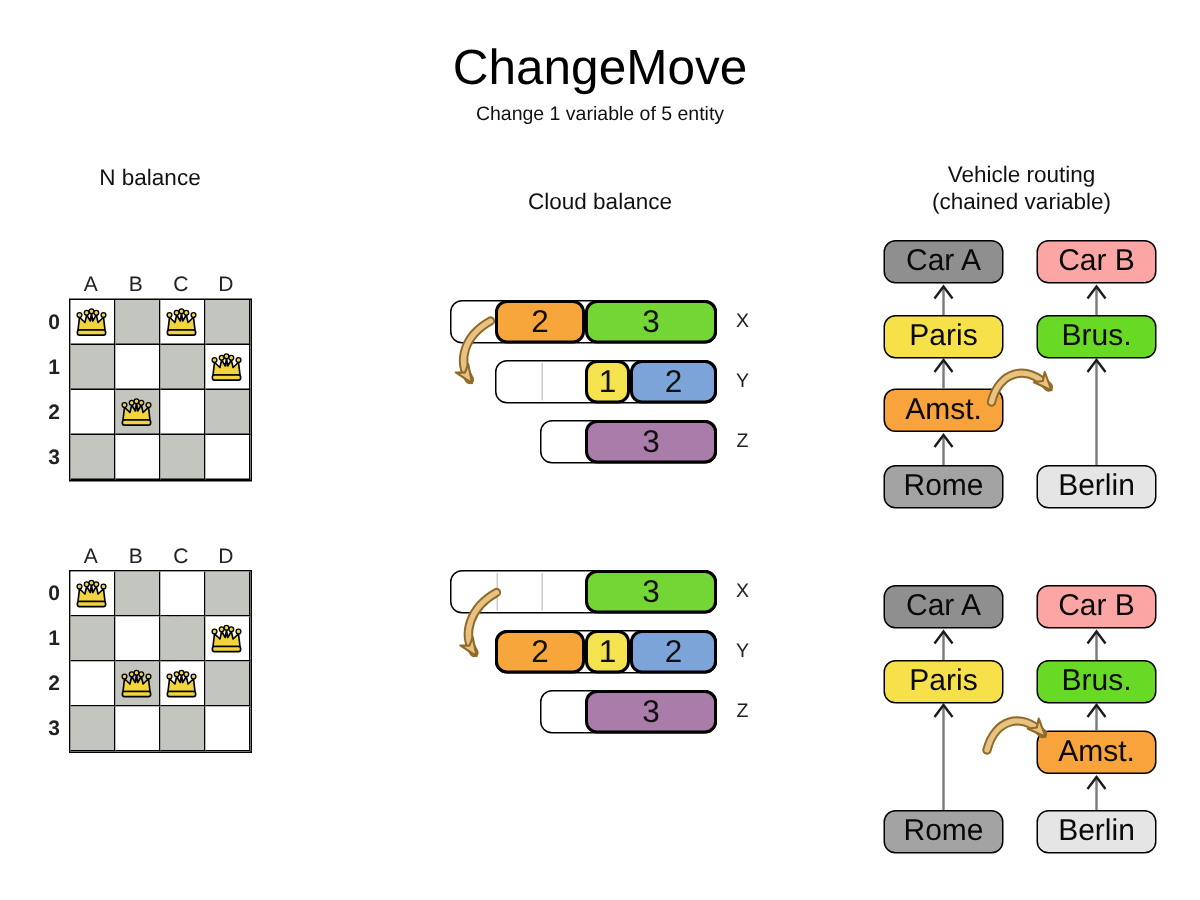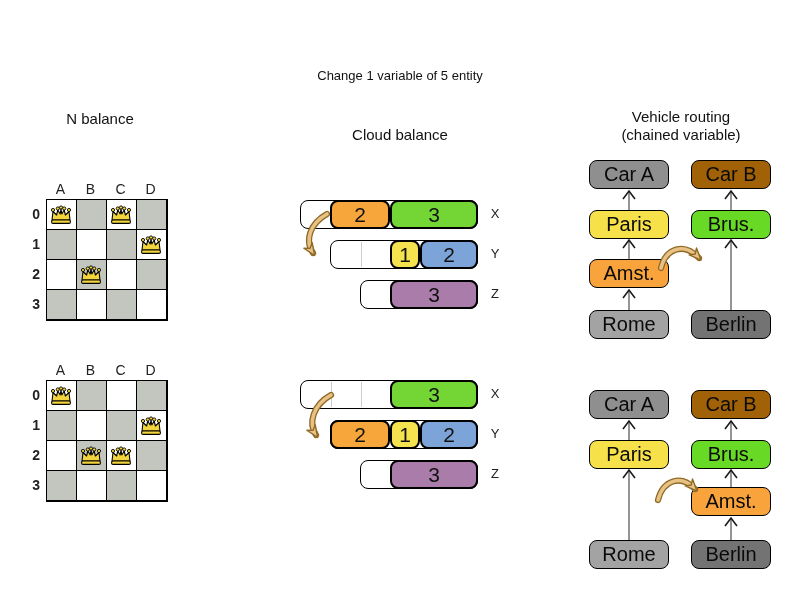--- a/index.html
+++ b/index.html
@@ -24,23 +24,23 @@
   .cap i{position:absolute;top:1px;bottom:1px;width:1px;background:#ccc;}
   .blk{position:absolute;height:29px;border:2px solid #000;border-radius:8px;box-sizing:border-box;
        display:flex;align-items:center;justify-content:center;font-size:21px;color:#111;}
   .b-or{background:#F7A63C;} .b-gr{background:#74D634;} .b-ye{background:#F4E24F;}
   .b-bl{background:#7DA4D8;} .b-pu{background:#A97CA9;}
   .axl{position:absolute;width:18px;text-align:center;font-size:13px;color:#222;}
   
   .vbox{position:absolute;width:80px;height:29px;border:1.5px solid #000;border-radius:8px;
         box-sizing:border-box;display:flex;align-items:center;justify-content:center;
         font-size:20px;color:#0a0a0a;}
-  .c-cara{background:#8F8F8F;} .c-carb{background:#a16207;} .c-paris{background:#F6E14B;}
+  .c-cara{background:#8F8F8F;} .c-carb{background:#fca5a5;} .c-paris{background:#F6E14B;}
   .c-brus{background:#68DA26;} .c-amst{background:#F8A33B;} .c-rome{background:#a3a3a3;}
-  .c-berlin{background:#737373;}
+  .c-berlin{background:#e5e5e5;}
   .overlay{position:absolute;left:0;top:0;pointer-events:none;}
   .defsvg{position:absolute;width:0;height:0;}
   .link-line{stroke:#7a7a7a;stroke-width:1.6;}
   .chev{stroke:#1a1a1a;stroke-width:1.6;fill:none;}
   .arrow-under{stroke:#8F6A26;stroke-width:6.2;fill:none;stroke-linecap:round;}
   .arrow-top{stroke:#E8C184;stroke-width:3.6;fill:none;stroke-linecap:round;}
 </style>
 </head>
 <body>
 
@@ -53,20 +53,21 @@
         <circle cx="5" cy="6" r="1.6" fill="#F2D53C" stroke="#000" stroke-width="0.9"></circle>
         <circle cx="9.8" cy="4.5" r="1.6" fill="#F2D53C" stroke="#000" stroke-width="0.9"></circle>
         <circle cx="13" cy="3.5" r="1.6" fill="#F2D53C" stroke="#000" stroke-width="0.9"></circle>
         <circle cx="16.2" cy="4.5" r="1.6" fill="#F2D53C" stroke="#000" stroke-width="0.9"></circle>
         <circle cx="21" cy="6" r="1.6" fill="#F2D53C" stroke="#000" stroke-width="0.9"></circle>
         <rect x="3.6" y="16" width="18.8" height="3.4" rx="1.4" fill="#F2D53C" stroke="#000" stroke-width="1.1"></rect>
       </symbol>
     </defs>
   </svg>
 
+  <div class="title">ChangeMove</div>
   <div class="subtitle">Change 1 variable of 5 entity</div>
 
   <div class="sech" style="left:15px;top:110px;width:170px">N balance</div>
   <div class="sech" style="left:300px;top:126px;width:200px">Cloud balance</div>
   <div class="sech" style="left:581px;top:108px;width:200px">Vehicle routing</div>
   <div class="sech" style="left:581px;top:126px;width:200px">(chained variable)</div>
 
   <div class="cap" style="left:300px;top:200px;width:178px"></div>
   <div class="cap" style="left:330px;top:240px;width:148px">
       <i style="left:30px"></i>

